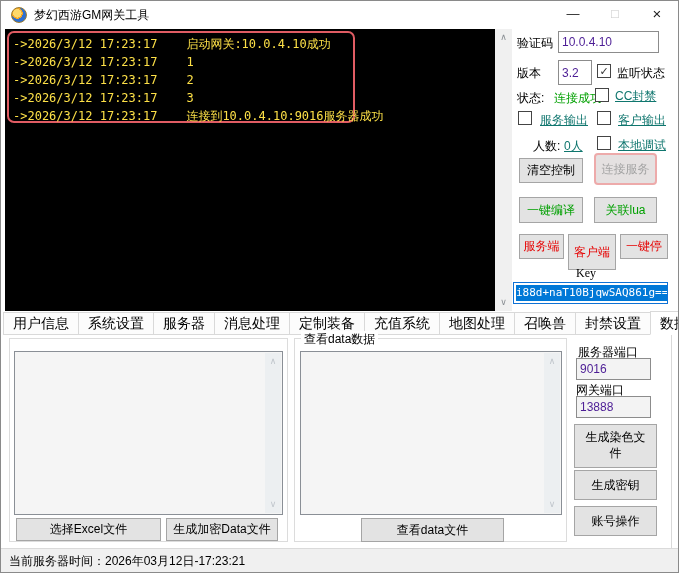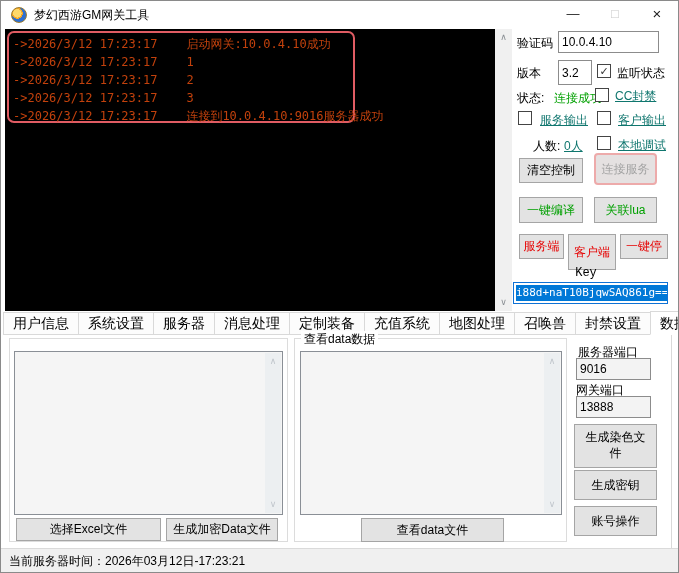--- a/index.html
+++ b/index.html
@@ -26,45 +26,45 @@
 
   
   .console { position:absolute; left:4px; top:28px; width:490px; height:282px; background:#000; overflow:hidden; }
   .log-box {
     position:absolute; left:2px; top:2px; width:348px; height:92px;
     border:2px solid #e05c63; border-radius:7px;
   }
   .log-lines { position:absolute; left:8px; top:6px; }
   .log-line {
     white-space:pre; font-family:"DejaVu Sans Mono","Liberation Sans",monospace;
-    font-size:12px; line-height:18px; color:#c2410c; font-weight:500;
+    font-size:12px; line-height:18px; color:#fde047; font-weight:500;
   }
   .console-scrollbar {
     position:absolute; left:494px; top:28px; width:17px; height:282px; background:#f0f0f0;
   }
   .sb-arrow { position:absolute; left:0; width:17px; height:17px; text-align:center; line-height:16px; font-size:9px; color:#8a8f94; }
   .sb-arrow.up { top:0; } .sb-arrow.down { bottom:0; }
 
   
   .lbl { position:absolute; font-size:12px; color:#000; white-space:nowrap; }
   .lbl.red { color:#0f766e;text-decoration:underline; } .lbl.green { color:#00a000; }
   .tbox {
     position:absolute; border:1px solid #8c8c8c; background:#fff; font-size:12px;
-    padding:0 3px; font-family:"Liberation Sans",sans-serif; color:#000000; outline:none;
+    padding:0 3px; font-family:"Liberation Sans",sans-serif; color:#4c1d95; outline:none;
   }
   .chk { position:absolute; width:14px; height:14px; border:1px solid #444; background:#fff; text-align:center; line-height:13px; font-size:11px; color:#333; }
   .btn {
     position:absolute; background:#e3e3e3; border:1px solid #a5a5a5; font-size:12px;
     display:flex; align-items:center; justify-content:center; text-align:center; color:#000;
     font-family:"Liberation Sans",sans-serif; cursor:default;
   }
   .btn.green { color:#00a000; }
   .btn.red { color:#e60000; }
   .btn.disabled { color:#a3a3a3; border:2px solid #edaaaa; border-radius:4px; background:#e5e1e1; }
-  .key-label { position:absolute; left:560px; top:265px; width:50px; text-align:center; font-family:Liberation Mono, monospace; font-size:12px; }
+  .key-label { position:absolute; left:560px; top:265px; width:50px; text-align:center; font-family:Liberation Serif, serif; font-size:12px; }
   .key-input {
     position:absolute; left:512px; top:281px; width:155px; height:22px;
     border:1px solid #0f72d5; background:#fff; display:flex; align-items:center; padding:1px 2px; overflow:hidden;
   }
   .key-selected {
     background:#0078d7; color:#fff; font-family:"DejaVu Sans Mono",monospace;
     font-size:11px; white-space:nowrap; line-height:16px;
   }
 
   

